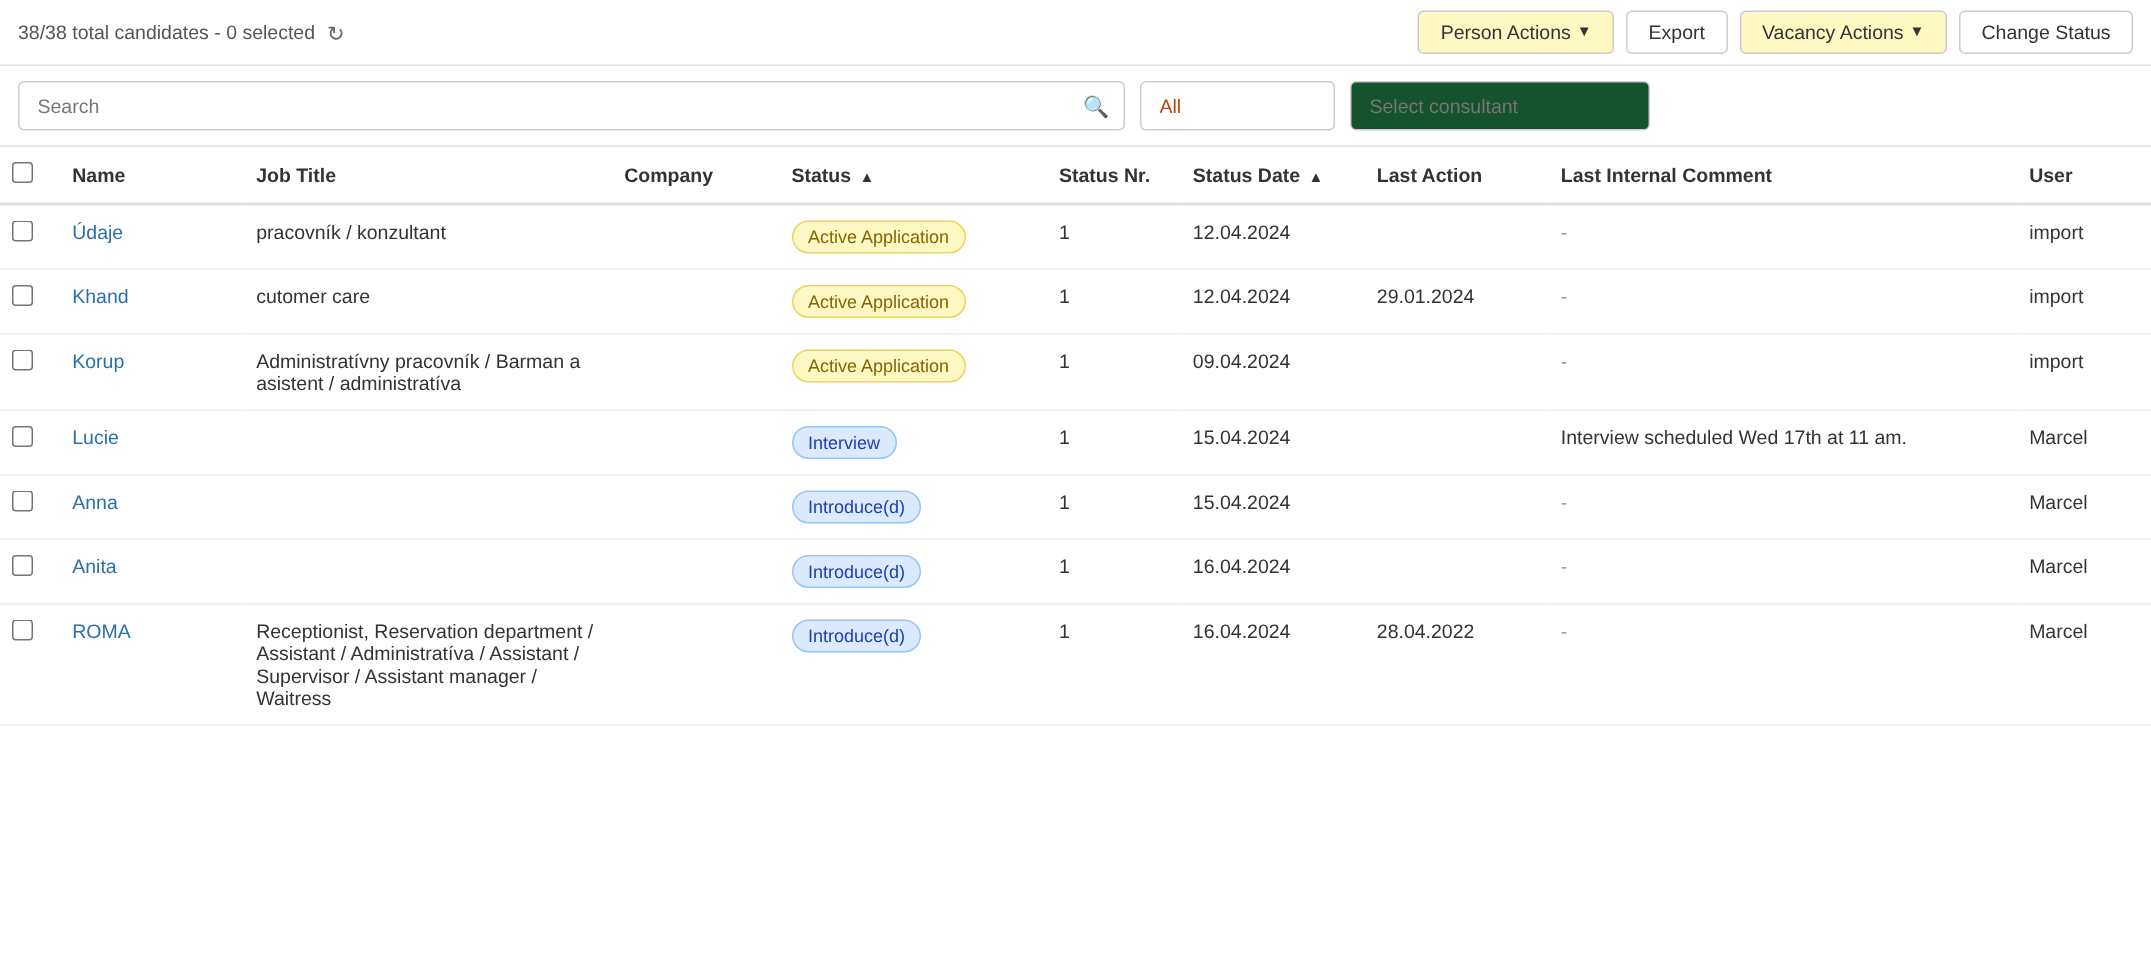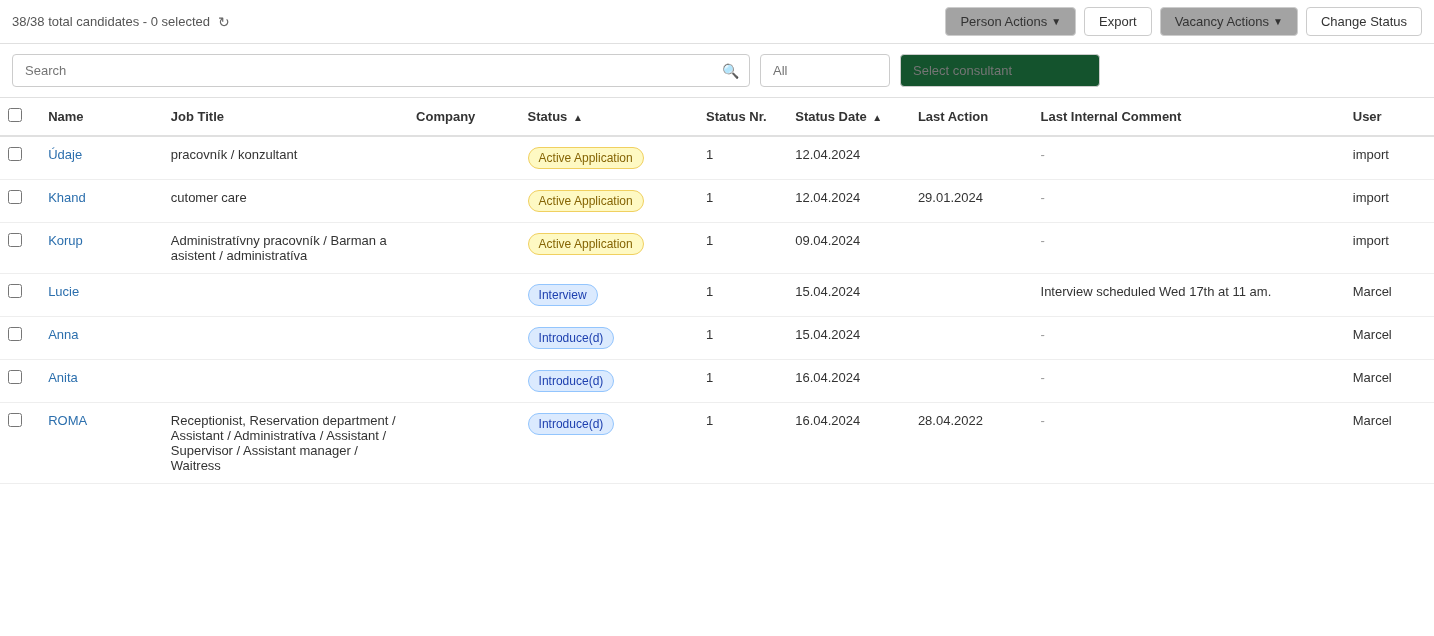--- a/index.html
+++ b/index.html
@@ -30,21 +30,21 @@
       display: flex;
       align-items: center;
       gap: 8px;
     }
     .btn {
       display: flex;
       align-items: center;
       gap: 4px;
       padding: 6px 14px;
       border: 1px solid #ccc;
-      background: #a3a3a3;
+      background: #fef9c3;
       border-radius: 4px;
       cursor: pointer;
       font-size: 13px;
       color: #333;
     }
     .btn-export { background: #fff; }
     .btn-change-status { background: #fff; }
     .chevron { font-size: 10px; }
 
     
@@ -74,21 +74,21 @@
       transform: translateY(-50%);
       color: #888;
       font-size: 14px;
     }
     .filter-all {
       width: 130px;
       padding: 8px 12px;
       border: 1px solid #ccc;
       border-radius: 4px;
       font-size: 13px;
-      color: #737373;
+      color: #c2410c;
       background: #fff;
     }
     .filter-consultant {
       width: 200px;
       padding: 8px 12px;
       border: 1px solid #ccc;
       border-radius: 4px;
       font-size: 13px;
       color: #999;
       background: #14532d;

